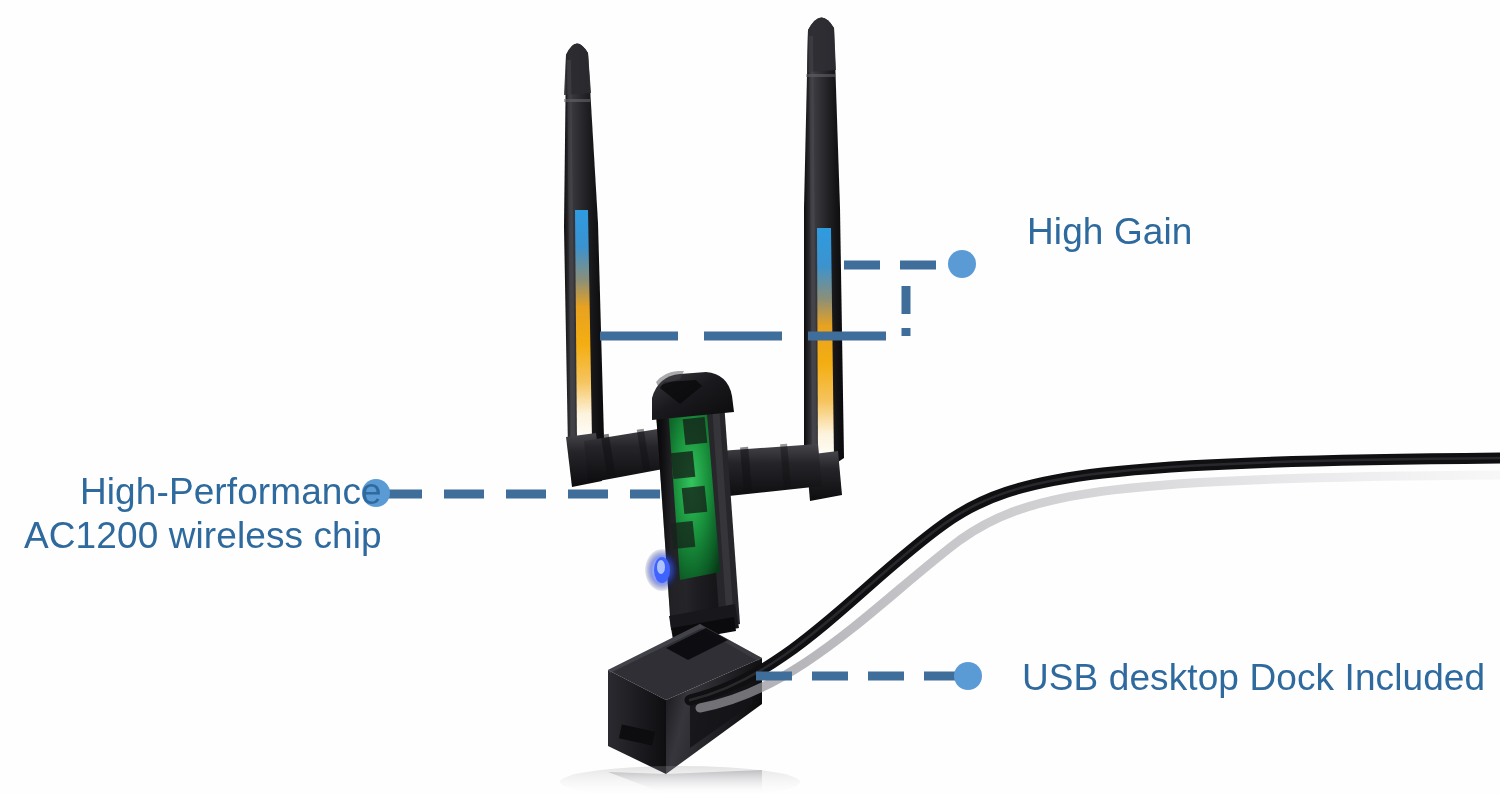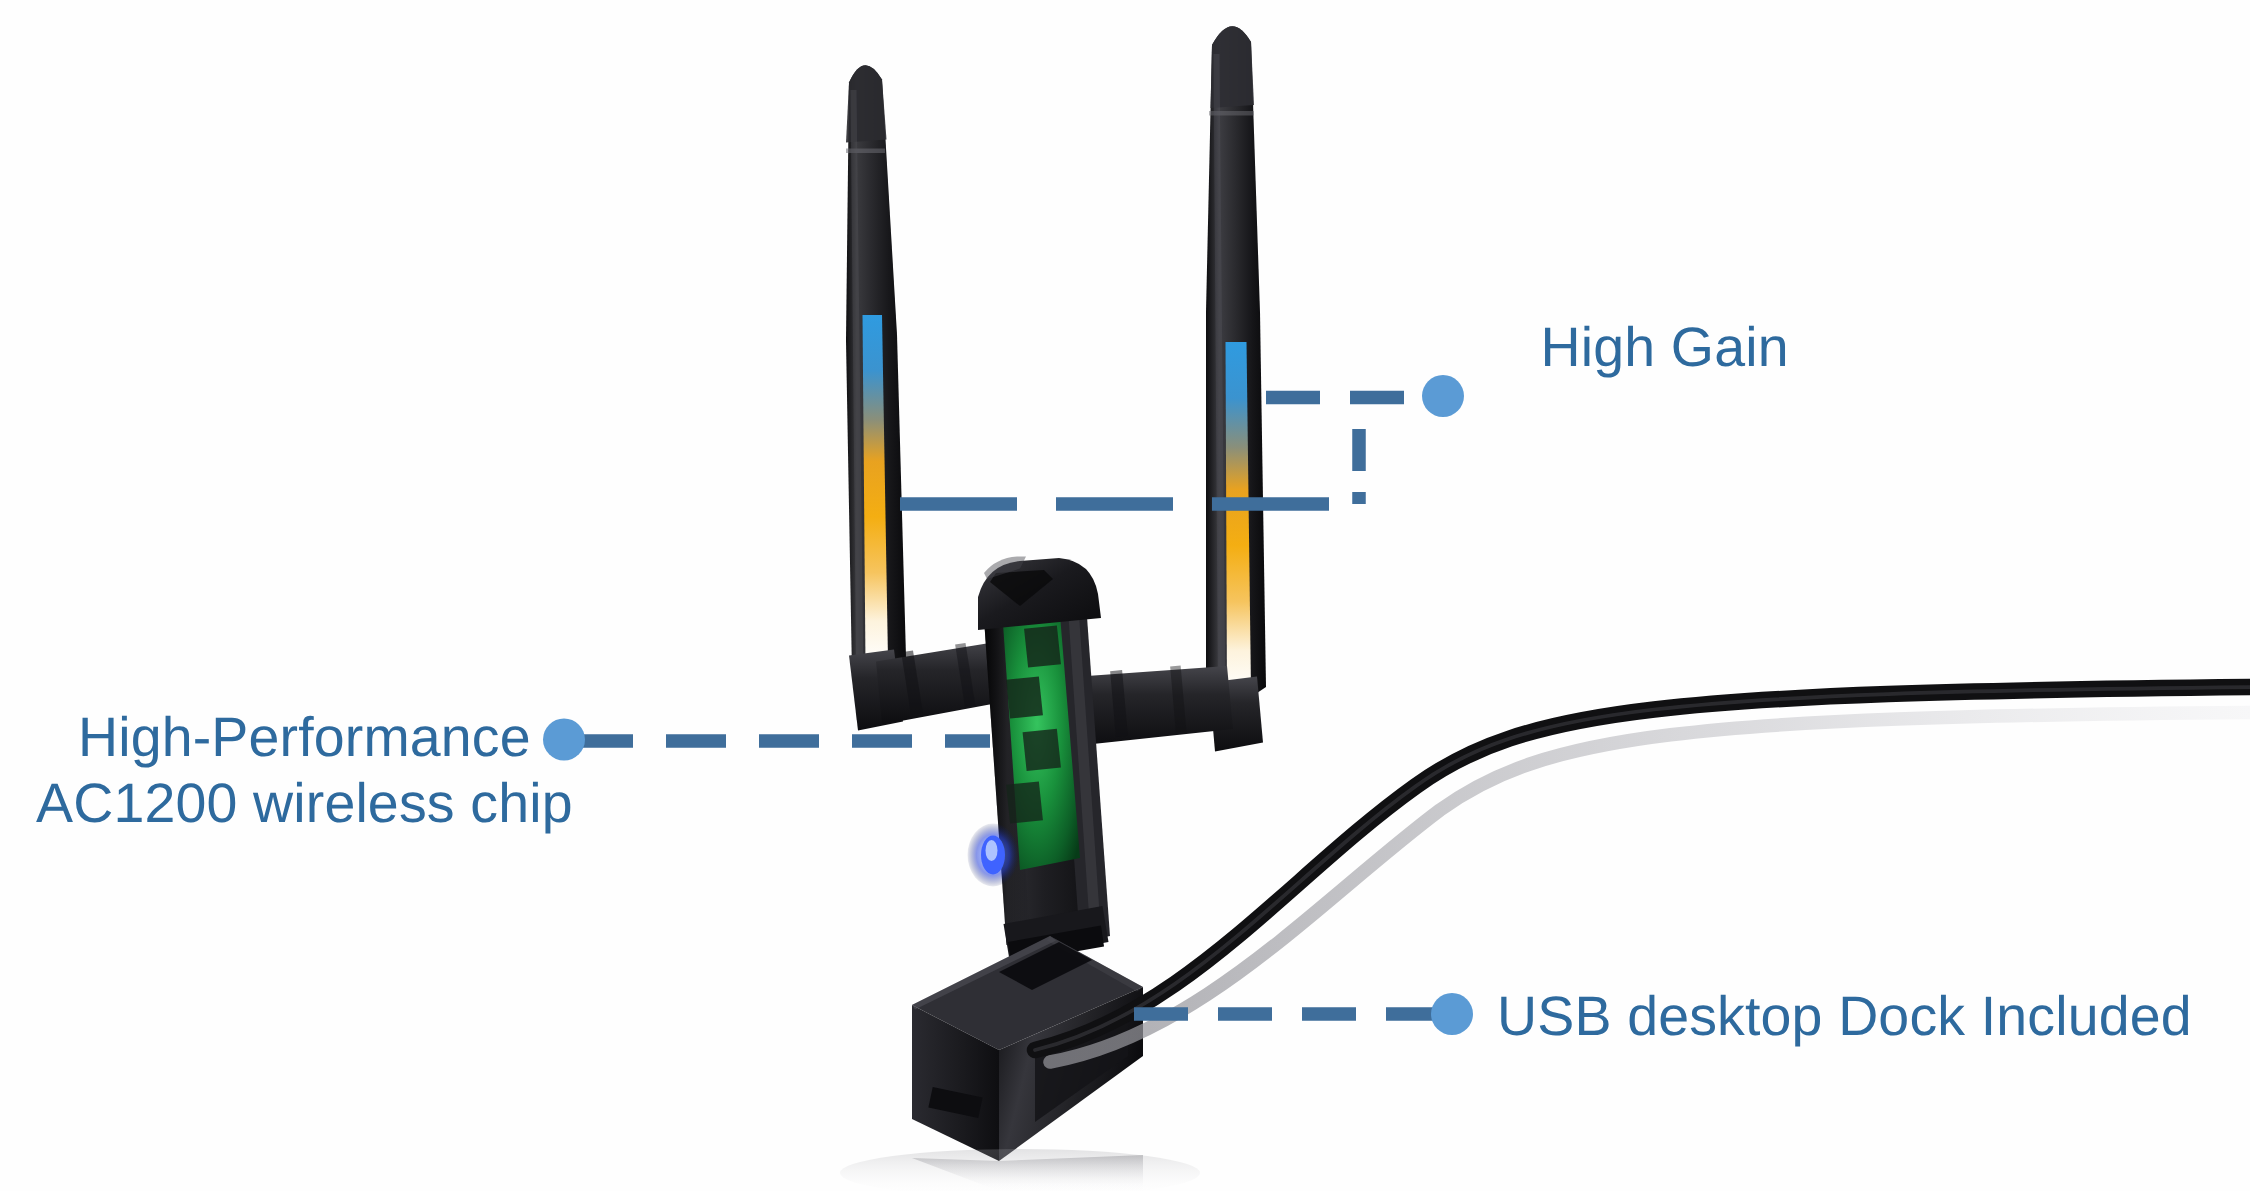--- a/index.html
+++ b/index.html
@@ -15,22 +15,22 @@
   .callout-text {
     position:absolute;
     color:#2E6A9E;
     font-family:"Liberation Sans", sans-serif;
     font-weight:400;
     line-height:1.20;
     white-space:nowrap;
     letter-spacing:0.1px;
   }
   #label-antenna { left:995px; top:210px; font-size:37px;margin-left:32px; }
-  #label-chip    { left:24px;  top:470px; font-size:37px; text-align:center; }
-  #label-dock    { left:998px; top:656px; font-size:37px; }
+  #label-chip    { left:24px;  top:470px; font-size:37px; text-align:right; }
+  #label-dock    { left:1022px; top:656px; font-size:37px; }
   .callout-text .line2 { display:block; }
 </style>
 </head>
 <body>
 
 <div id="stage">
 
   <svg class="layer" viewBox="0 0 1500 794">
     <defs>
 

